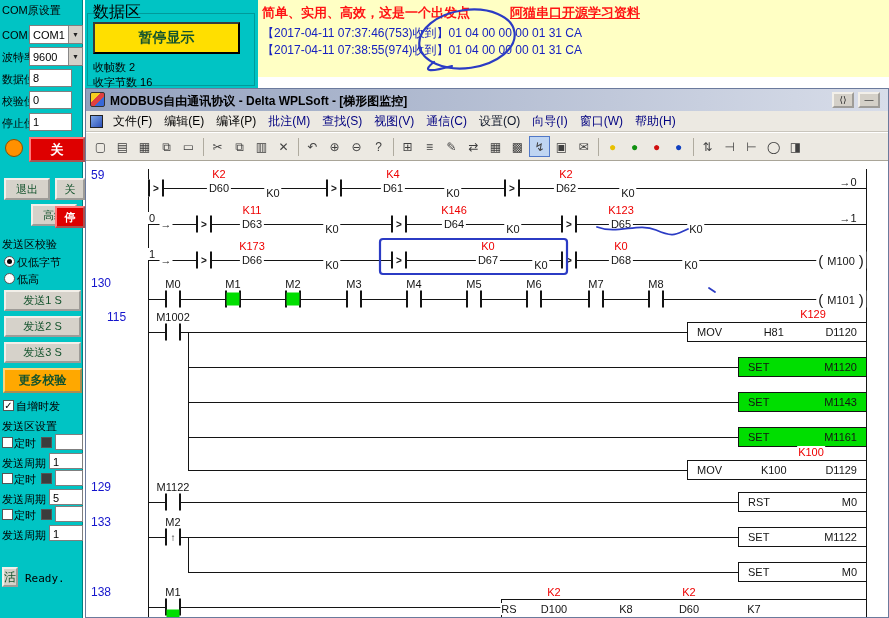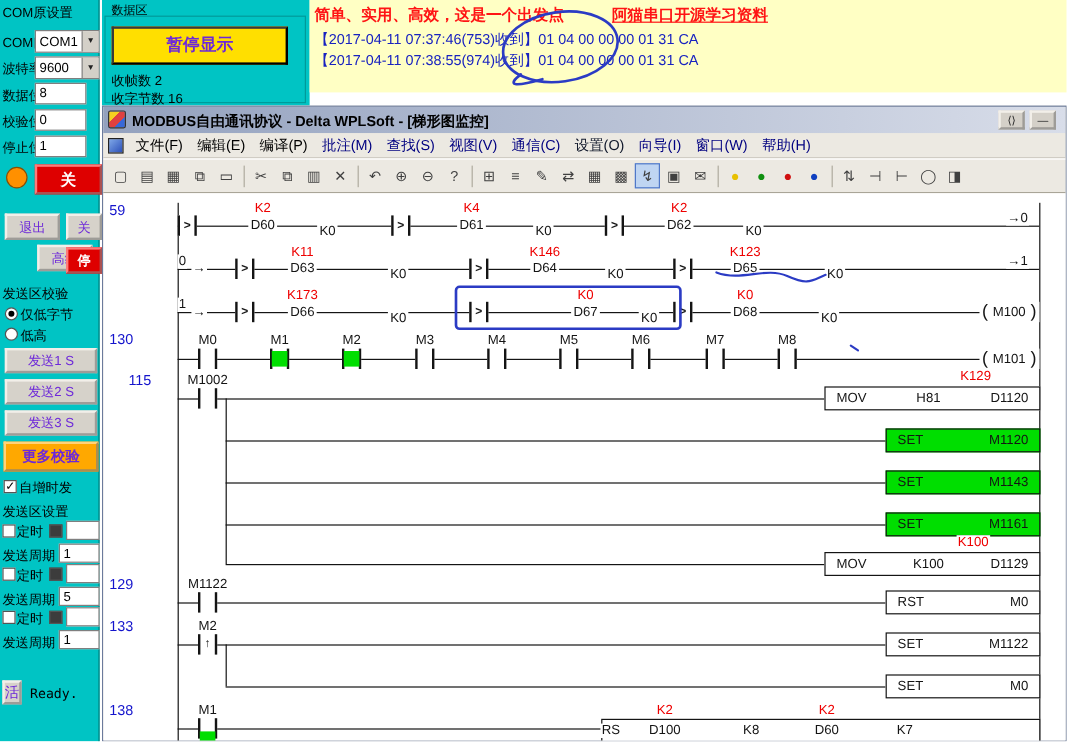--- a/index.html
+++ b/index.html
@@ -10,21 +10,21 @@
   
   .sidebar { position:absolute; left:0; top:0; width:83px; height:618px;
     background:#00C4C4; border-right:1px solid #00807F; }
   .sb-lab { position:absolute; font-size:11px; color:#000; white-space:nowrap; }
   .combo { position:absolute; height:19px; background:#fff; border:1px solid #7F7F7F; }
   .combo .cval { position:absolute; left:3px; top:3px; font-size:11px; }
   .combo .carr { position:absolute; right:0; top:0; width:14px; height:17px; background:#D4D0C8;
     border-left:1px solid #888; font-size:7px; text-align:center; line-height:17px; color:#222; }
   .edit { position:absolute; background:#fff; border:1px solid #7F7F7F; font-size:11px; padding:2px 3px; overflow:hidden; }
   .btn { position:absolute; background:#D6D2CA; border:2px outset #F2EFE9; font-size:11px;
-    text-align:center; color:#6d28d9; display:flex; align-items:center; justify-content:center; white-space:nowrap; overflow:hidden; }
+    text-align:center; color:#14532d; display:flex; align-items:center; justify-content:center; white-space:nowrap; overflow:hidden; }
   .btnred { background:#DE0000; color:#fff; border:2px outset #FF7A7A; font-weight:bold; }
   .btnorange { background:#FFA800; border:2px outset #FFD37A; font-weight:bold; font-size:12px; }
   .btnyellow { background:#FFDF00; border:2px outset #3A3A3A; font-weight:bold; font-size:14px; }
   .led { position:absolute; width:18px; height:18px; border-radius:50%; background:#FF9000; border:1px solid #8A4E00; }
   .radio { position:absolute; width:11px; height:11px; border-radius:50%; background:#fff; border:1px solid #555; }
   .radio.sel::after { content:""; position:absolute; left:2px; top:2px; width:5px; height:5px; border-radius:50%; background:#000; }
   .cbx { position:absolute; width:11px; height:11px; background:#fff; border:1px solid #555;
     font-size:10px; line-height:10px; text-align:center; color:#000; }
   .cbx.on::after { content:"✓"; }
   .cbx.dark { background:#3C3C3C; }
@@ -165,21 +165,21 @@
     <div class="edit" style="left:55px;top:506px;width:28px;height:16px;"></div>
     <div class="sb-lab" style="left:2px;top:528px;">发送周期</div>
     <div class="edit" style="left:49px;top:525px;width:34px;height:16px;">1</div>
 
     <div class="btn" style="left:2px;top:567px;width:16px;height:20px;font-size:12px;">活</div>
     <div class="sb-lab" style="left:25px;top:572px;font-family:'DejaVu Sans Mono',monospace;">Ready.</div>
   </div>
 
   <div class="datapanel">
     <div class="dp-frame"></div>
-    <div class="sb-lab" style="left:8px;top:2px;font-size:10px;">数据区</div>
+    <div class="sb-lab" style="left:8px;top:2px;font-size:16px;">数据区</div>
     <div class="btn btnyellow" style="left:8px;top:22px;width:147px;height:32px;">暂停显示</div>
     <div class="sb-lab" style="left:8px;top:60px;">收帧数 2</div>
     <div class="sb-lab" style="left:8px;top:75px;">收字节数 16</div>
   </div>
 
   <div class="banner">
     <div class="slogan">简单、实用、高效，这是一个出发点</div>
     <div class="bannerlink">阿猫串口开源学习资料</div>
     <div class="rxline" style="top:25px;">【2017-04-11 07:37:46(753)收到】01 04 00 00 00 01 31 CA</div>
     <div class="rxline" style="top:42px;">【2017-04-11 07:38:55(974)收到】01 04 00 00 00 01 31 CA</div>

